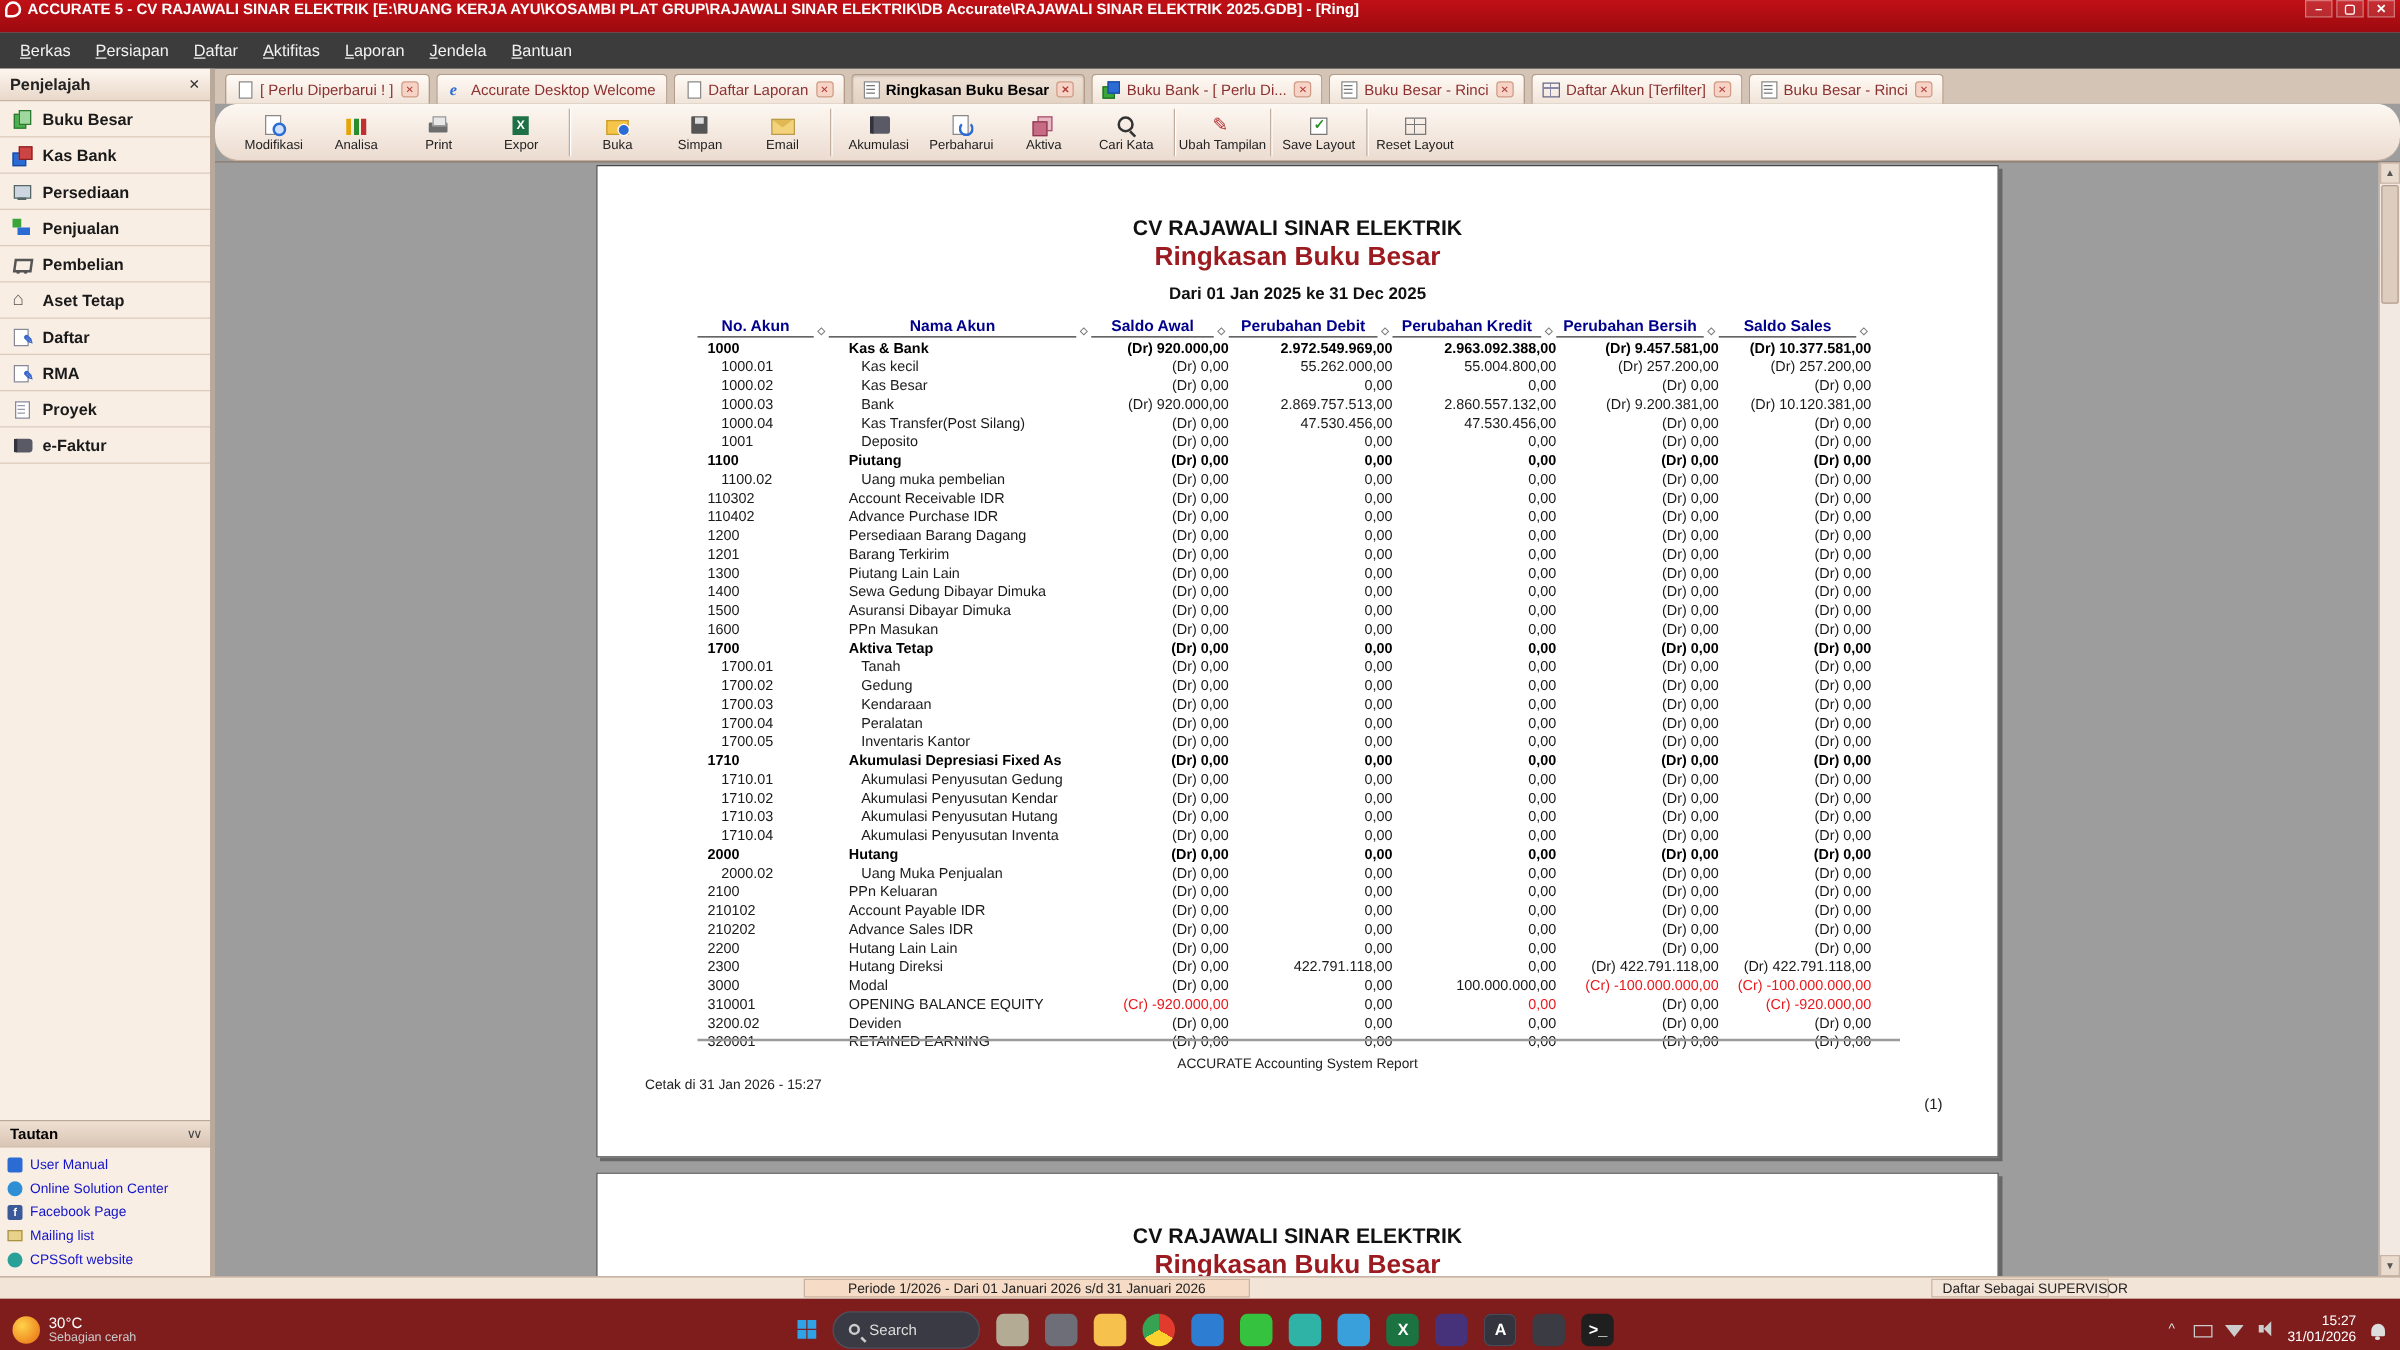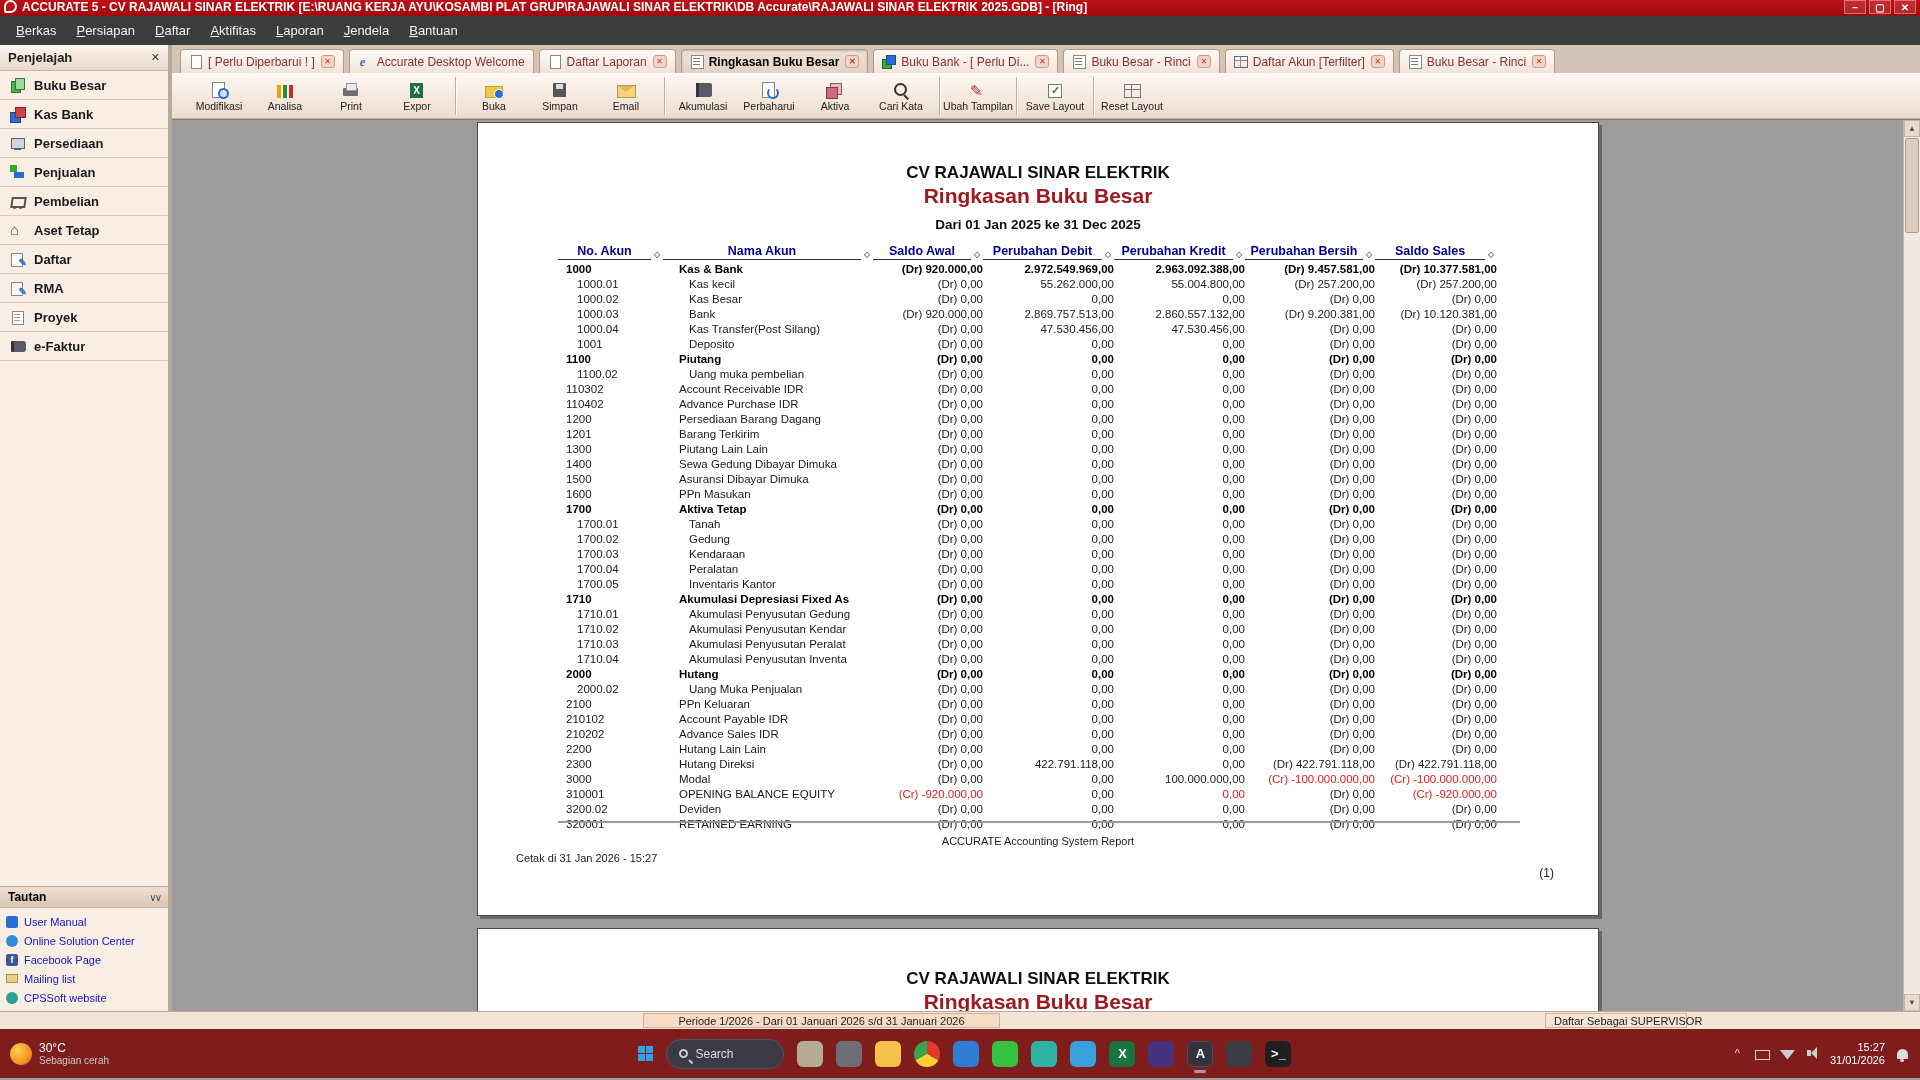--- a/index.html
+++ b/index.html
@@ -3,22 +3,22 @@
 <meta charset="utf-8">
 <style>
   * { box-sizing: border-box; }
   html,body { margin:0; padding:0; }
   body {
     width:1920px; height:1080px; overflow:hidden;
     font-family:"Liberation Sans", sans-serif;
     background:#9d9d9d; position:relative;
   }
   
-  .titlebar { height:16px; background:linear-gradient(#c01016,#9c0a0f); color:#fff;
-    display:flex; align-items:flex-start; padding:0 4px; font-size:12px; font-weight:bold; }
+  .titlebar { height:26px; background:linear-gradient(#c01016,#9c0a0f); color:#fff;
+    display:flex; align-items:flex-end; padding:12px 4px; font-size:12px; font-weight:bold; }
   .app-logo { width:13px; height:13px; border:2px solid #fff; border-radius:50% 50% 50% 2px;
     margin-right:5px; background:#c01016; }
   .titlebar .spacer { flex:1; }
   .winbtn { width:22px; height:14px; margin-left:3px; color:#fff; font-size:10px;
     line-height:13px; text-align:center; background:rgba(255,255,255,.12); border:1px solid rgba(255,255,255,.35); }
   
   .menubar { height:29px; background:#3c3c3c; display:flex; align-items:center; padding-left:6px; }
   .menu-item { color:#f2f2f2; font-size:13px; padding:4px 10px; display:block; }
   .menu-item::first-letter { text-decoration:underline; }
   
@@ -79,21 +79,21 @@
   .ti-report::after { left:3px; top:3px; width:7px; height:1px; background:#777; box-shadow:0 3px #777, 0 6px #777; }
   .ti-ie::before { content:"e"; color:#2b6cd4; font:bold italic 13px/13px "Liberation Serif",serif; left:2px; }
   .ti-bank::before { left:0; top:4px; width:8px; height:8px; background:#3aa53a; border:1px solid #1f6f1f; }
   .ti-bank::after { left:4px; top:0; width:8px; height:8px; background:#2b6cd4; border:1px solid #1b4a9a; }
   .ti-grid::before { left:0; top:1px; width:12px; height:10px; border:1px solid #668;
     background:linear-gradient(#0000 0 3px,#88a 3px 4px,#0000 4px),linear-gradient(90deg,#0000 0 5px,#88a 5px 6px,#0000 6px); }
   .tab-close { width:14px; height:13px; background:#f6d3c5; border:1px solid #cf9b85; border-radius:3px;
     color:#b03838; font-size:8px; line-height:11px; text-align:center; }
   
   .toolbar { height:46px; background:linear-gradient(#fdf8f2,#ecdcd0); border-bottom:1px solid #c2ae9f;
-    display:flex; align-items:center; padding-left:14px; }
+    display:flex; align-items:center; padding-left:14px;border-radius:19px; }
   .tool { width:66px; display:flex; flex-direction:column; align-items:center; gap:1px; padding-top:3px; }
   .tool-label { font-size:10.5px; color:#222; white-space:nowrap; }
   .tb-sep { width:1px; height:38px; background:#c2ae9f; margin:0 5px; box-shadow:1px 0 #fff; }
   .tic { width:20px; height:17px; position:relative; }
   .tic::before, .tic::after { content:""; position:absolute; }
   .tic-modify::before { left:3px; top:0; width:11px; height:14px; background:#fff; border:1px solid #888; }
   .tic-modify::after { right:0; bottom:0; width:7px; height:7px; border:2px solid #2b6cd4; border-radius:50%; background:#cfe0ff; }
   .tic-chart::before { left:2px; bottom:1px; width:16px; height:13px;
     background:linear-gradient(90deg,#e5a50a 0 4px,#0000 4px 6px,#2a8f2a 6px 10px,#0000 10px 12px,#c03030 12px 16px); }
   .tic-printer::before { left:2px; top:6px; width:15px; height:8px; background:#6d6d6d; border-radius:1px; }
@@ -652,21 +652,21 @@
                 <span class="td c-no ind">1710.02</span>
                 <span class="td c-name ind">Akumulasi Penyusutan Kendar</span>
                 <span class="td num">(Dr) 0,00</span>
                 <span class="td num">0,00</span>
                 <span class="td num">0,00</span>
                 <span class="td num">(Dr) 0,00</span>
                 <span class="td num">(Dr) 0,00</span>
               </div>
               <div class="tr">
                 <span class="td c-no ind">1710.03</span>
-                <span class="td c-name ind">Akumulasi Penyusutan Peralat</span>
+                <span class="td c-name ind">Akumulasi Penyusutan Hutang</span>
                 <span class="td num">(Dr) 0,00</span>
                 <span class="td num">0,00</span>
                 <span class="td num">0,00</span>
                 <span class="td num">(Dr) 0,00</span>
                 <span class="td num">(Dr) 0,00</span>
               </div>
               <div class="tr">
                 <span class="td c-no ind">1710.04</span>
                 <span class="td c-name ind">Akumulasi Penyusutan Inventa</span>
                 <span class="td num">(Dr) 0,00</span>

